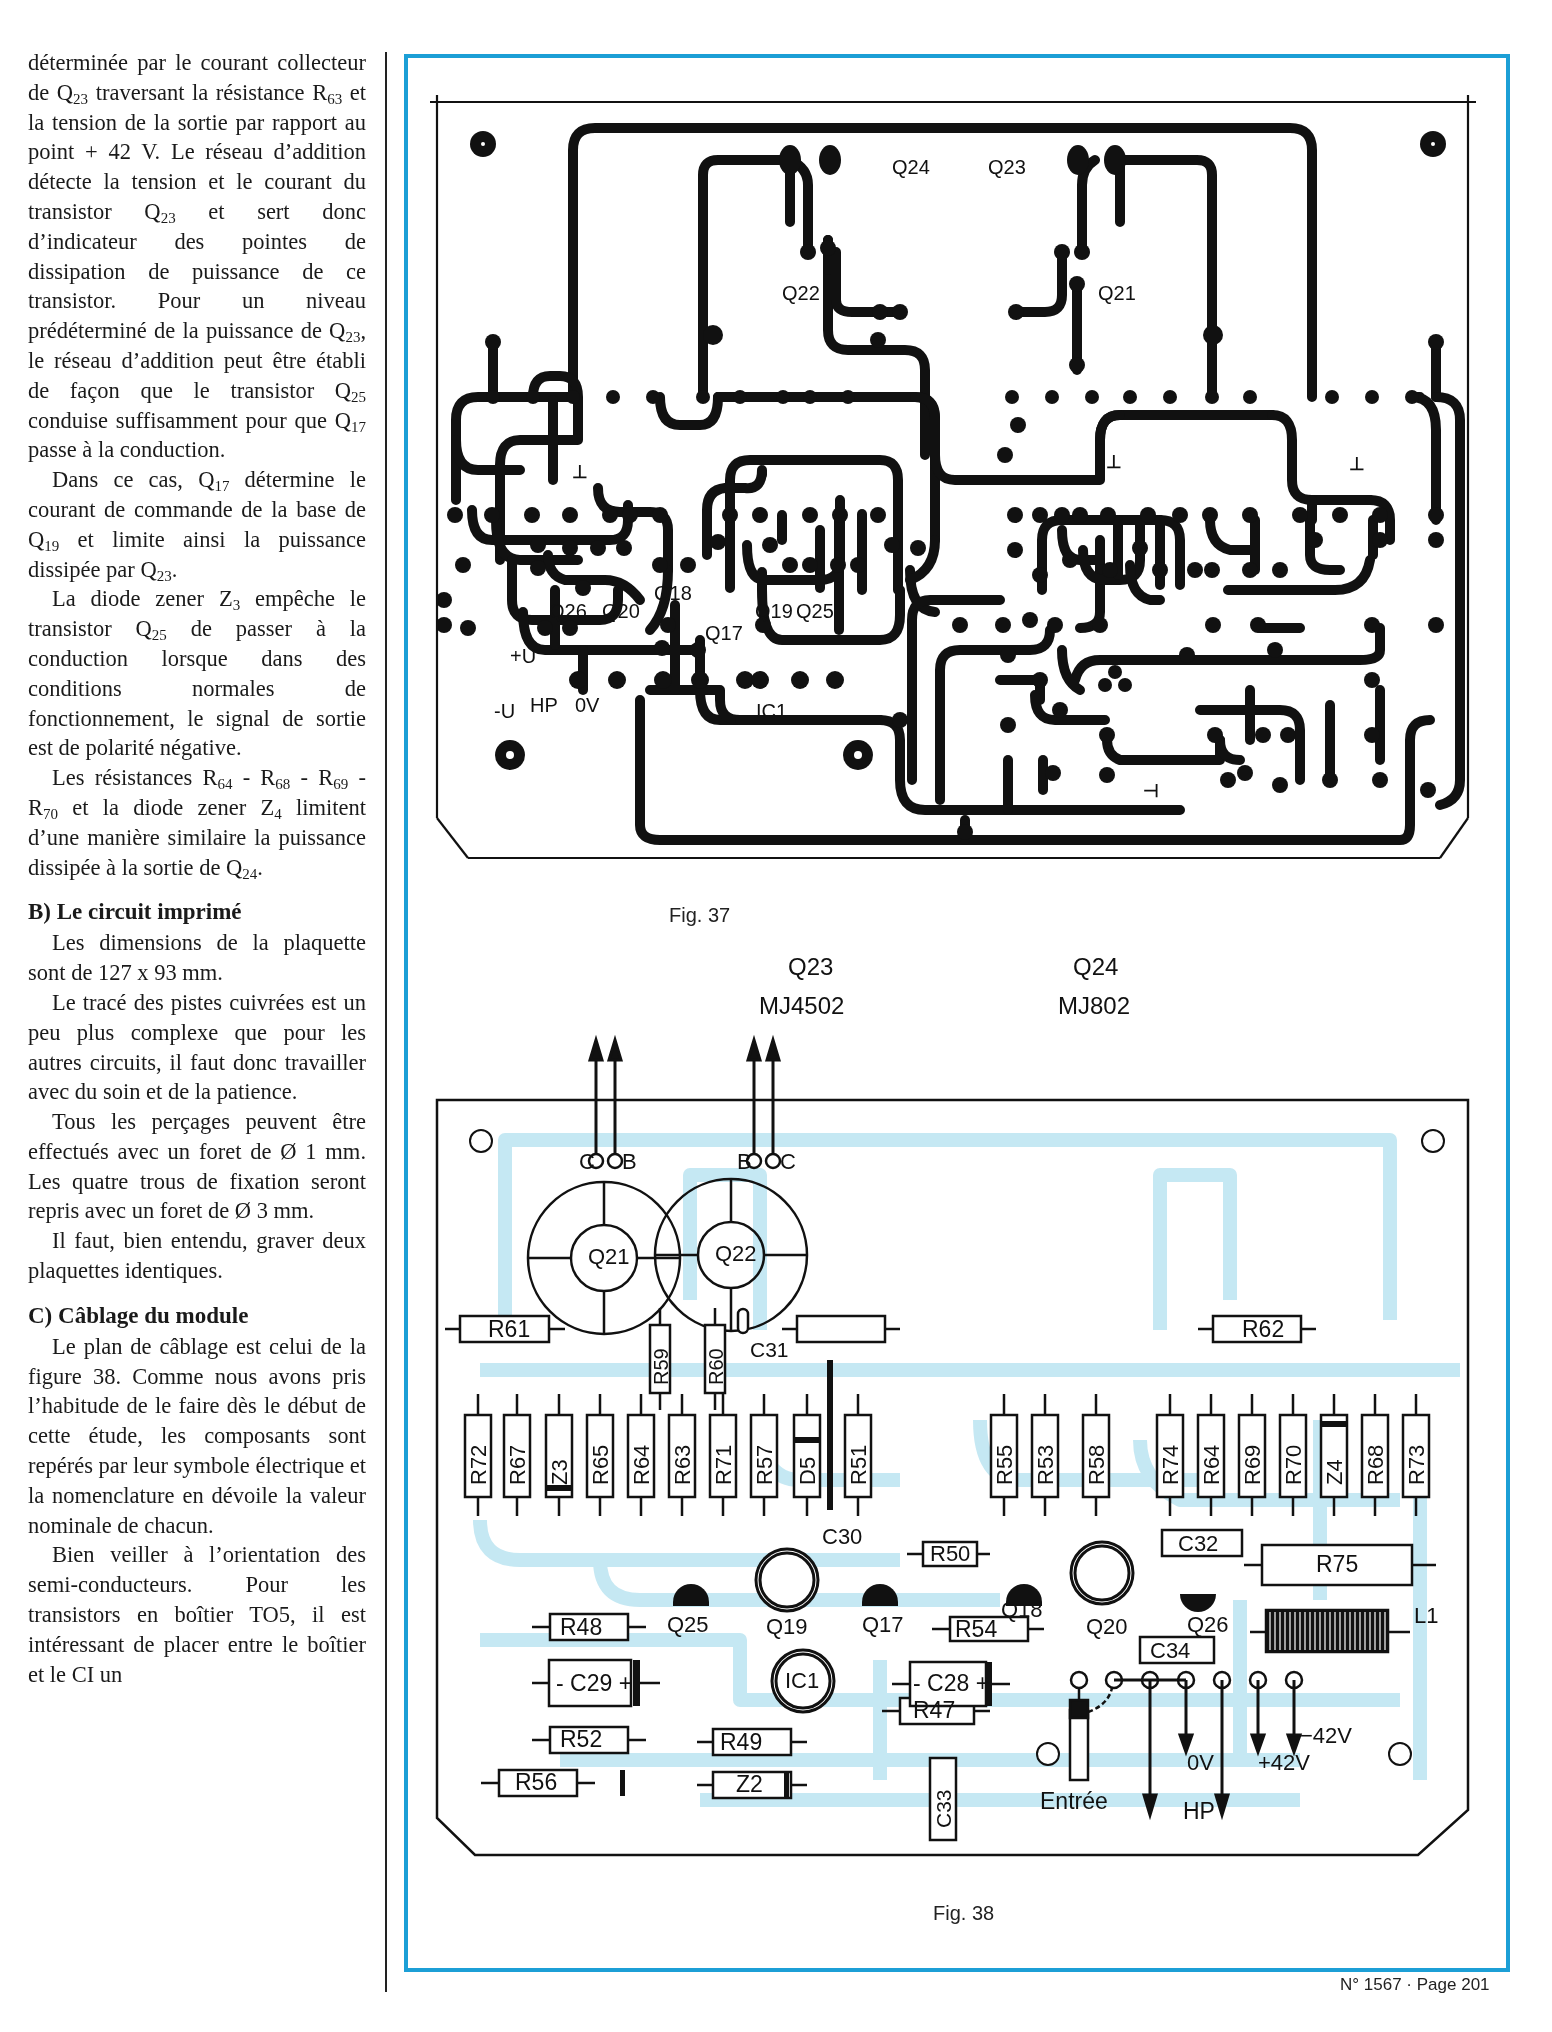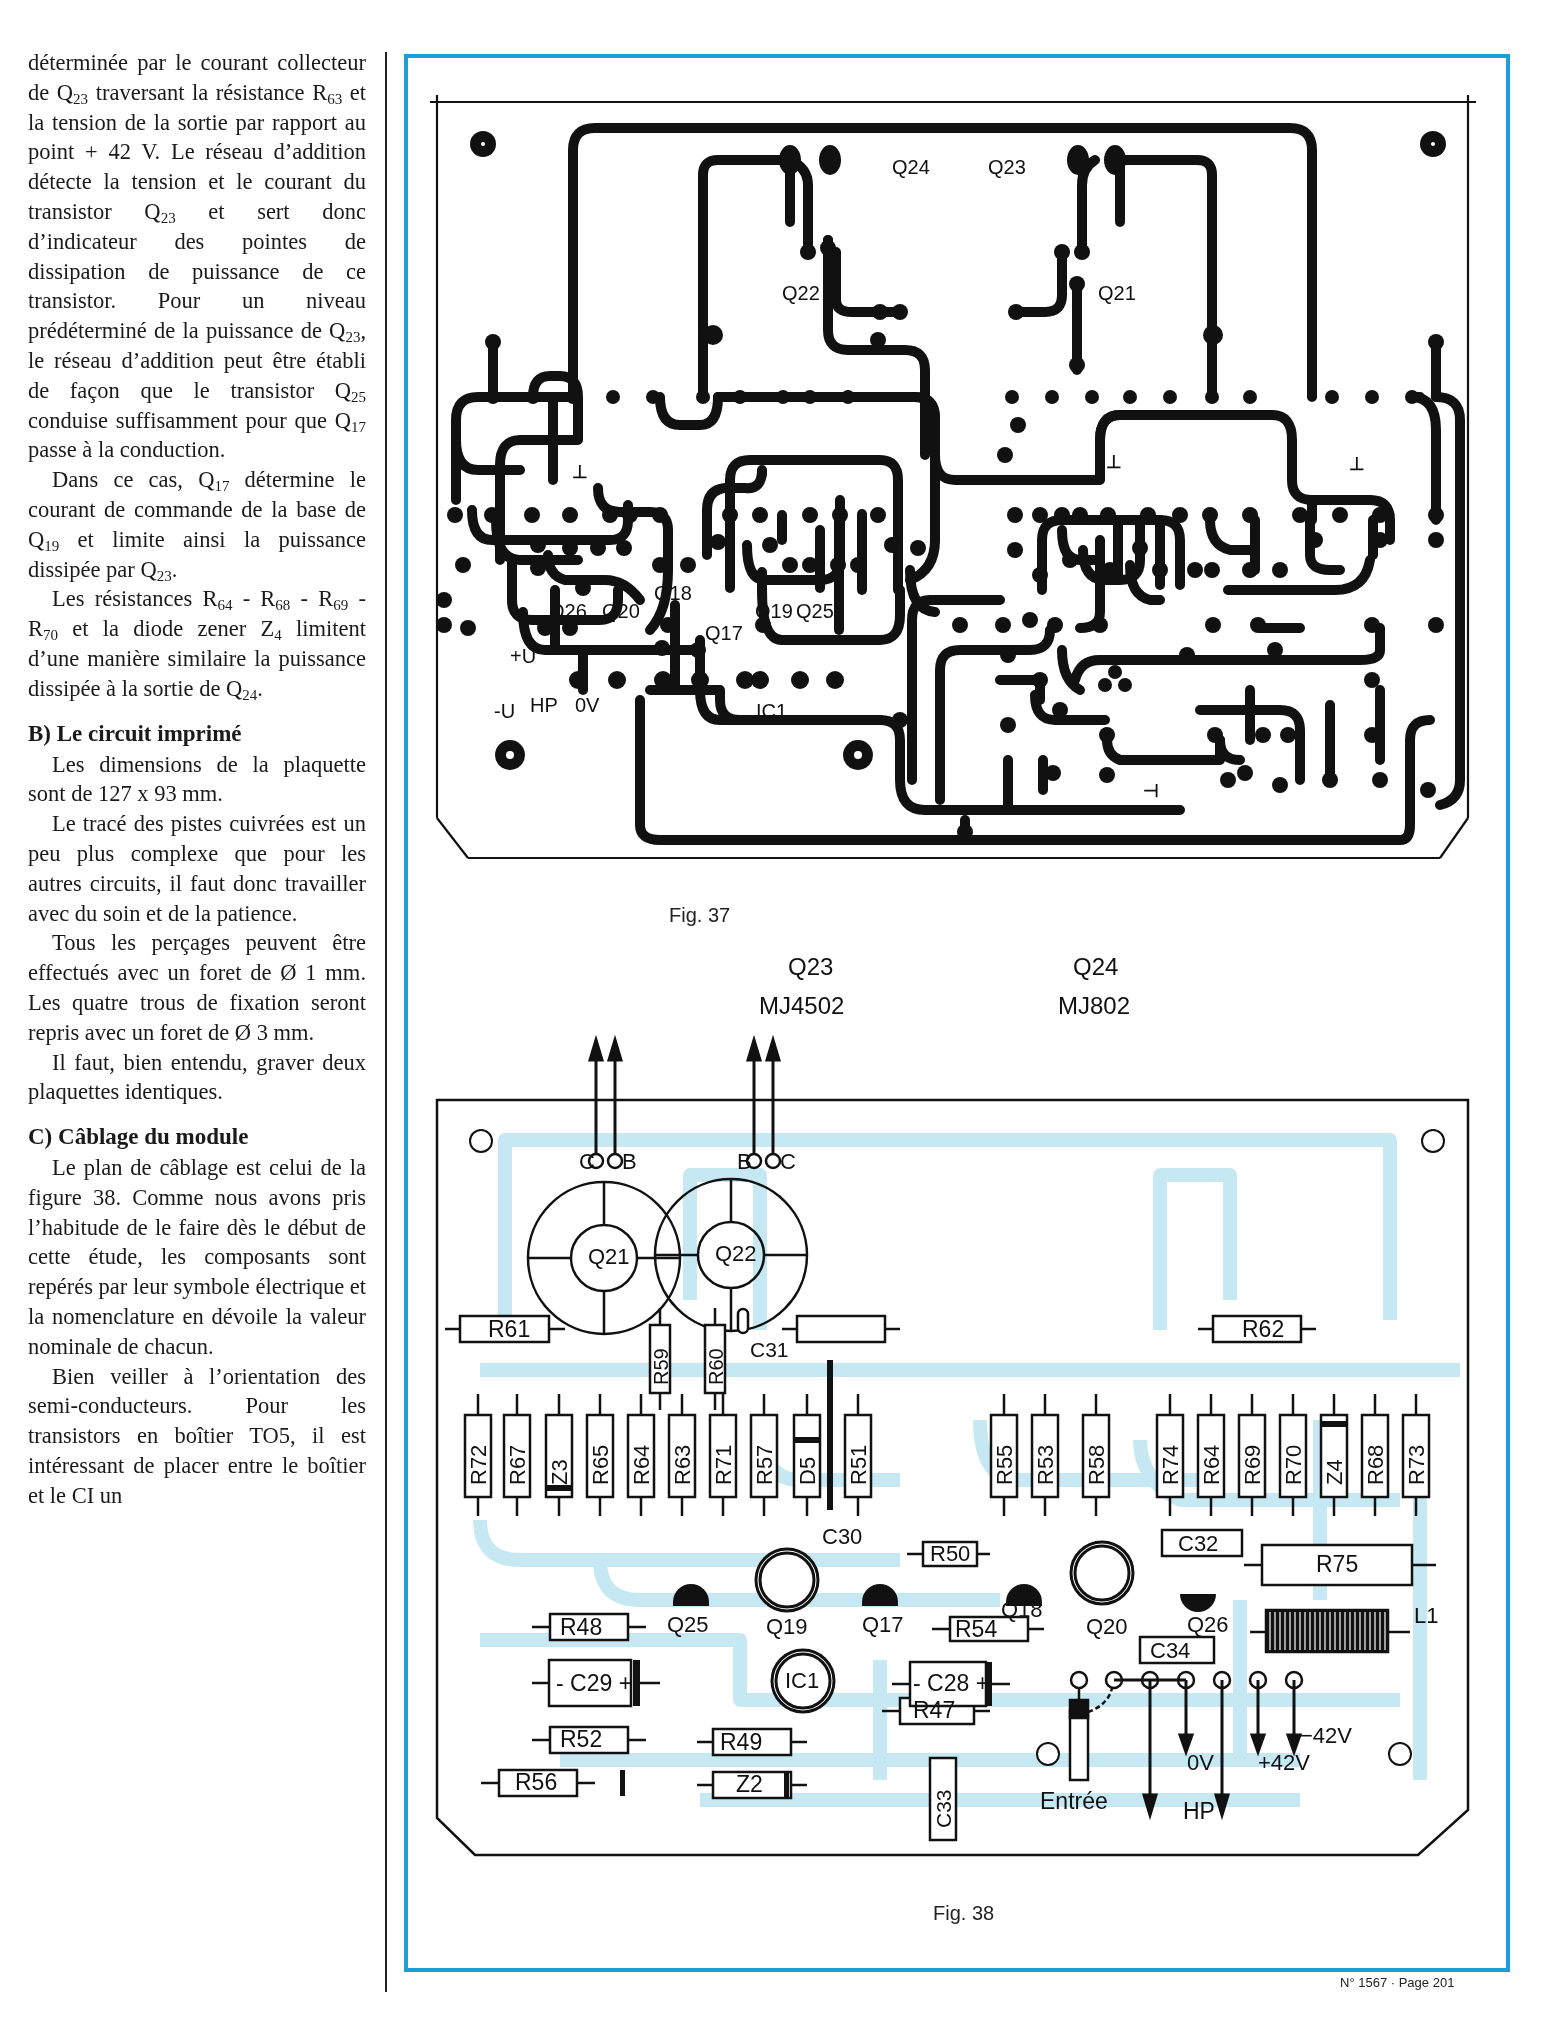--- a/index.html
+++ b/index.html
@@ -6,29 +6,30 @@
   body{width:1552px;height:2032px;position:relative;overflow:hidden;font-family:"Liberation Serif",serif;color:#1a1a1a;}
   .col{position:absolute;left:28px;top:48px;width:338px;font-size:22.5px;line-height:29.8px;text-align:justify;}
   .col p{margin:0;text-indent:0;}
   .col p.ind{text-indent:24px;}
   .col h3{margin:14px 0 0 0;font-size:23px;font-weight:bold;line-height:32px;}
   .col sub{font-size:15px;vertical-align:-4px;line-height:0;}
   .rule{position:absolute;left:385px;top:52px;width:2px;height:1940px;background:#222;}
   .frame{position:absolute;left:404px;top:54px;width:1098px;height:1910px;border:4px solid #1c9fd6;}
   .figsvg{position:absolute;left:0;top:0;}
   .caption{position:absolute;font-family:"Liberation Sans",sans-serif;font-size:20px;color:#222;margin-left:24px;}
-  .footer{position:absolute;left:1340px;top:1975px;font-family:"Liberation Sans",sans-serif;font-size:13px;color:#222;}
+  .footer{position:absolute;left:1340px;top:1975px;font-family:"Liberation Sans",sans-serif;font-size:17px;color:#222;}
   svg text{font-family:"Liberation Sans",sans-serif;}
 </style>
 </head>
 <body>
 
 <div class="col" id="col">
     <p>déterminée par le courant collecteur de Q<sub>23</sub> traversant la résistance R<sub>63</sub> et la tension de la sortie par rapport au point + 42 V. Le réseau d’addition détecte la tension et le courant du transistor Q<sub>23</sub> et sert donc d’indicateur des pointes de dissipation de puissance de ce transistor. Pour un niveau prédéterminé de la puissance de Q<sub>23</sub>, le réseau d’addition peut être établi de façon que le transistor Q<sub>25</sub> conduise suffisamment pour que Q<sub>17</sub> passe à la conduction.</p>
     <p class="ind">Dans ce cas, Q<sub>17</sub> détermine le courant de commande de la base de Q<sub>19</sub> et limite ainsi la puissance dissipée par Q<sub>23</sub>.</p>
+    <p class="ind">La diode zener Z<sub>3</sub> empêche le transistor Q<sub>25</sub> de passer à la conduction lorsque dans des conditions normales de fonctionnement, le signal de sortie est de polarité négative.</p>
     <p class="ind">Les résistances R<sub>64</sub> - R<sub>68</sub> - R<sub>69</sub> - R<sub>70</sub> et la diode zener Z<sub>4</sub> limitent d’une manière similaire la puissance dissipée à la sortie de Q<sub>24</sub>.</p>
     <h3>B) Le circuit imprimé</h3>
     <p class="ind">Les dimensions de la plaquette sont de 127 x 93 mm.</p>
     <p class="ind">Le tracé des pistes cuivrées est un peu plus complexe que pour les autres circuits, il faut donc travailler avec du soin et de la patience.</p>
     <p class="ind">Tous les perçages peuvent être effectués avec un foret de Ø 1 mm. Les quatre trous de fixation seront repris avec un foret de Ø 3 mm.</p>
     <p class="ind">Il faut, bien entendu, graver deux plaquettes identiques.</p>
     <h3>C) Câblage du module</h3>
     <p class="ind">Le plan de câblage est celui de la figure 38. Comme nous avons pris l’habitude de le faire dès le début de cette étude, les composants sont repérés par leur symbole électrique et la nomenclature en dévoile la valeur nominale de chacun.</p>
     <p class="ind">Bien veiller à l’orientation des semi-conducteurs. Pour les transistors en boîtier TO5, il est intéressant de placer entre le boîtier et le CI un</p>
   </div>

